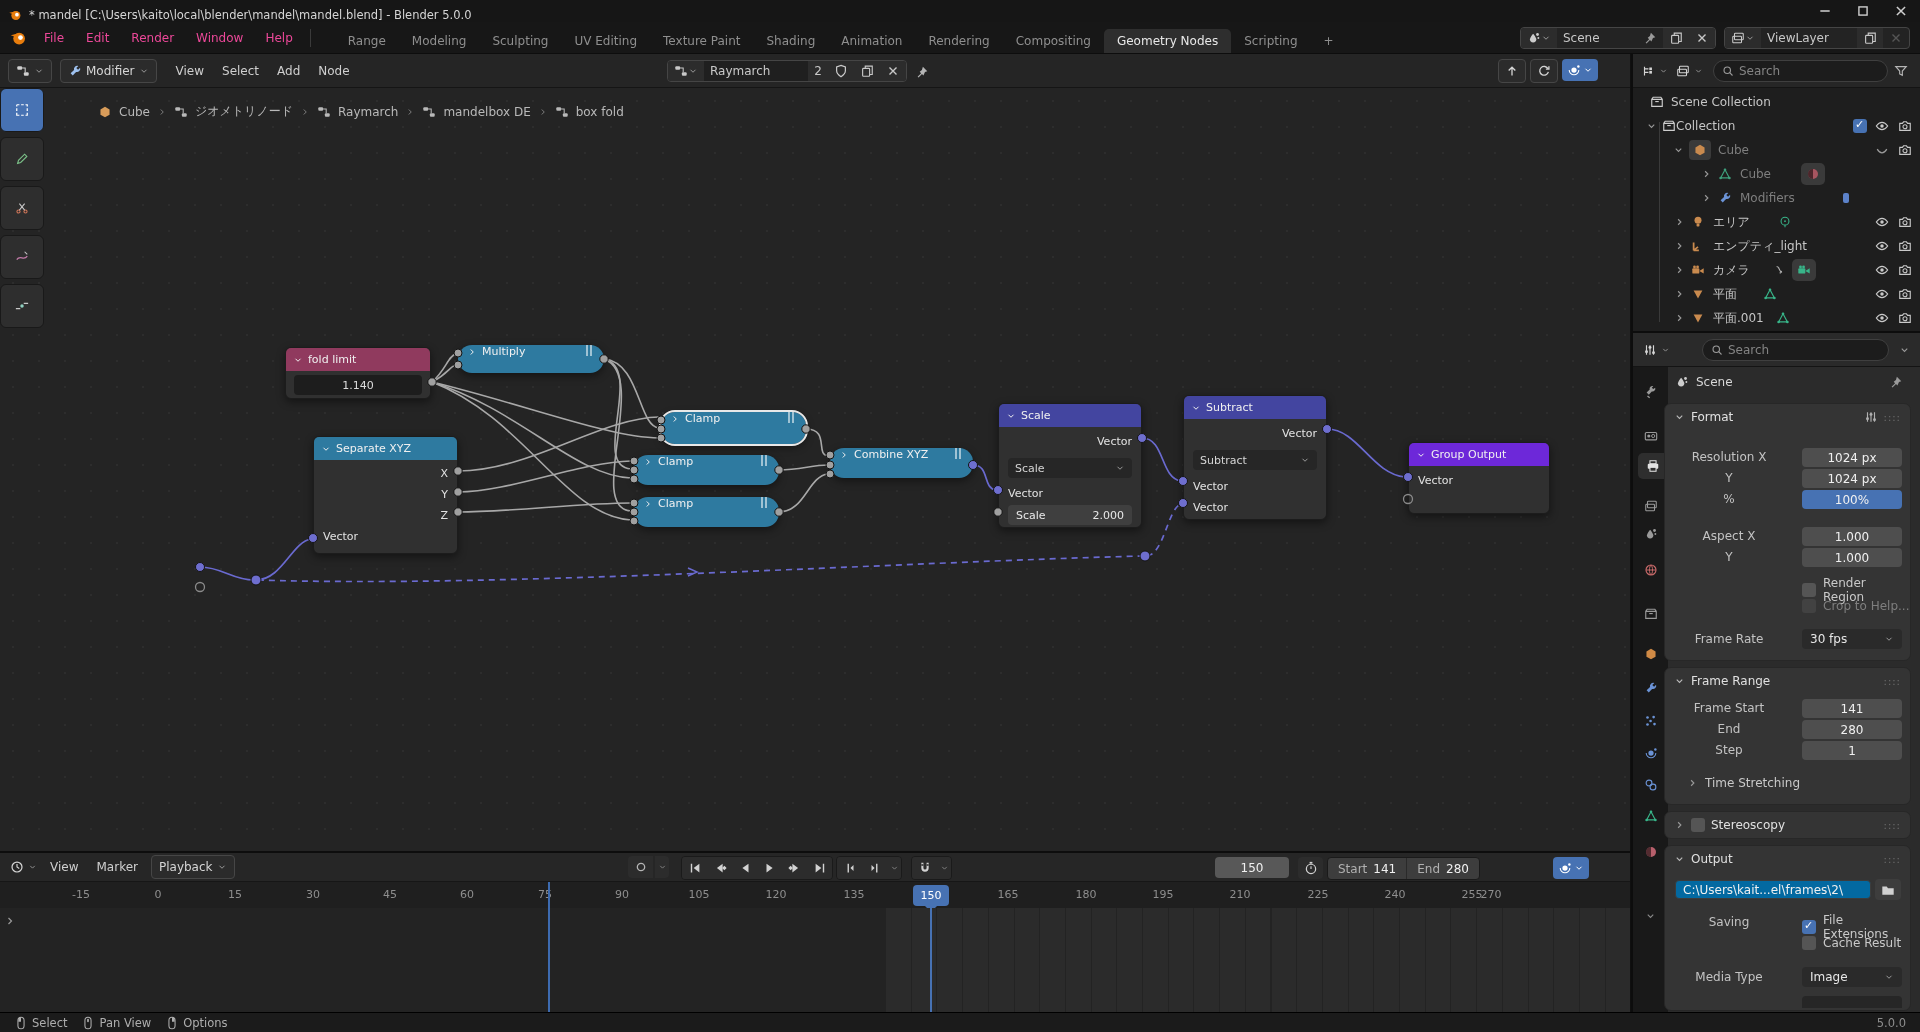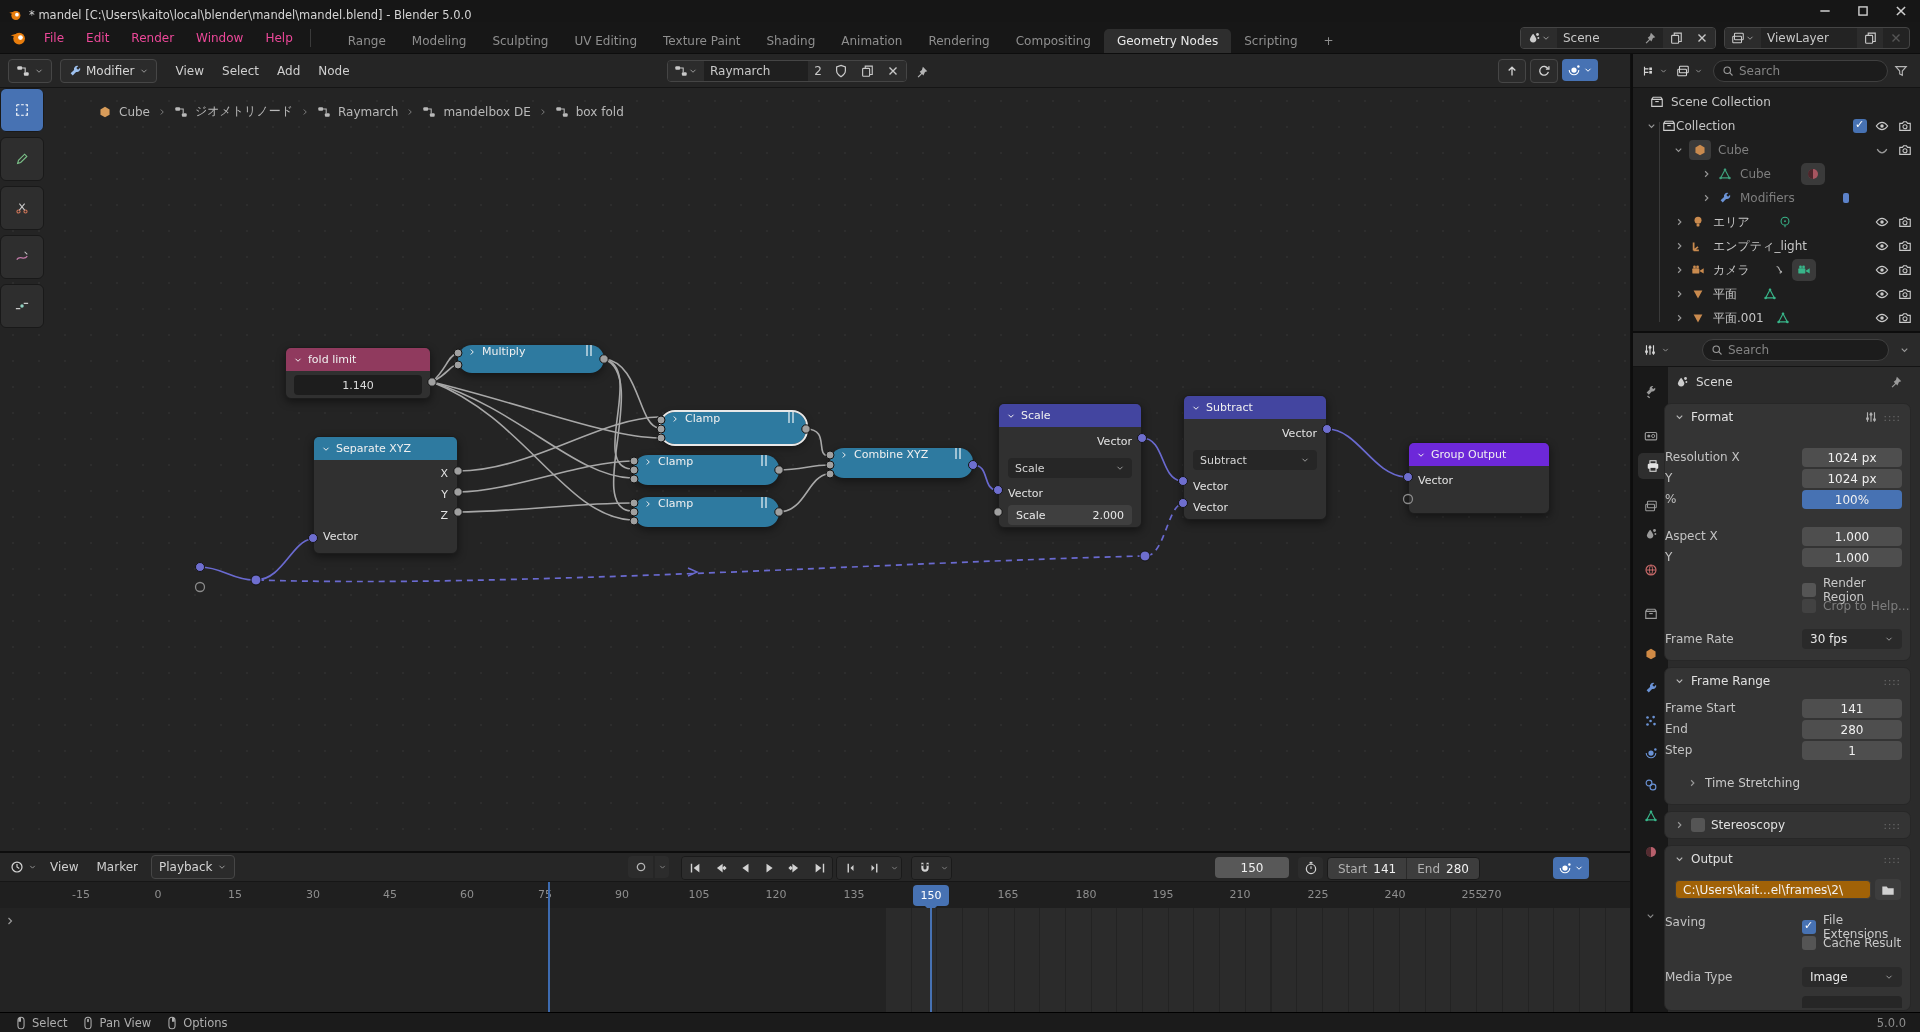--- a/index.html
+++ b/index.html
@@ -50,21 +50,21 @@
   .search input{background:transparent;border:0;outline:0;color:#d0d0d0;width:90px;font-size:12px;font-family:inherit}
   .search input::placeholder{color:#848484}
   .orow{position:absolute;left:0;width:289px;height:24px;display:flex;align-items:center;color:#c6c6c6}
   .orow .dim{color:#7e7e7e}
   .props{position:absolute;left:0;top:277px;width:289px;height:681px;background:#2b2b2b;border-top:2px solid #0d0d0d;overflow:hidden}
   .ptabs{position:absolute;left:0;top:34px;width:35px;height:647px;background:#191919}
   .ptab{position:absolute;left:4px;width:27px;height:26px;display:flex;align-items:center;justify-content:center;color:#9a9a9a}
   .ptab.active{background:#2e2e2e;border-radius:5px 0 0 5px;left:5px;width:30px;color:#e2e2e2}
   .panel{position:absolute;left:31px;width:247px;background:#343434;border:1px solid #272727;border-radius:7px;color:#c9c9c9}
   .phead{display:flex;align-items:center;gap:6px;height:26px;padding:0 9px;color:#e0e0e0}
-  .plabel{position:absolute;text-align:left;color:#c3c3c3}
+  .plabel{position:absolute;text-align:center;color:#c3c3c3}
   .pfield{position:absolute;height:19px;background:#4e4e4e;border-radius:4px;display:flex;align-items:center;justify-content:center;color:#f0f0f0}
   .pfield.blue{background:#4772b3}
   .pdd{position:absolute;height:20px;background:#2a2a2a;border-radius:4px;display:flex;align-items:center;padding:0 8px;color:#e6e6e6}
   .pdd .cv{margin-left:auto;color:#9a9a9a}
   .cb{width:14px;height:14px;border-radius:3px;background:#555;flex:none}
   .cb.on{background:#4772b3;position:relative}
   .cb.on::after{content:"✓";position:absolute;left:2px;top:-1px;color:#fff;font-size:11px}
   .cb.dim{background:#424242}
   .dots::after{content:"::::";letter-spacing:1px;color:#6e6e6e;font-size:10px}
   
@@ -1077,21 +1077,21 @@
     </div>
 
     <div class="panel" style="top:512px;height:166px">
       <div class="phead">
         <svg class="i" style="width:11px;color:#bbb">
             <use href="#chevd"></use>
           </svg>
         <span>Output</span>
         <span style="margin-left:auto" class="dots"></span>
       </div>
-      <div class="pfield" style="left:10px;top:34px;width:196px;background:#a16207;justify-content:flex-start;padding:0 7px;border:1px solid #3c3c3c">C:\Users\kait...el\frames\2\</div>
+      <div class="pfield" style="left:10px;top:34px;width:196px;background:#0369a1;justify-content:flex-start;padding:0 7px;border:1px solid #3c3c3c">C:\Users\kait...el\frames\2\</div>
       <div style="position:absolute;left:210px;top:33px;width:26px;height:21px;background:#3d3d3d;border-radius:4px;display:flex;align-items:center;justify-content:center">
           <svg class="i" style="color:#d0d0d0">
             <use href="#folder"></use>
           </svg>
         </div>
       <span class="plabel" style="left:0;top:69px;width:128px">Saving</span>
       <div class="row" style="position:absolute;left:137px;top:67px;gap:7px">
         <span class="cb on"></span>
         <span>File Extensions</span>
       </div>

